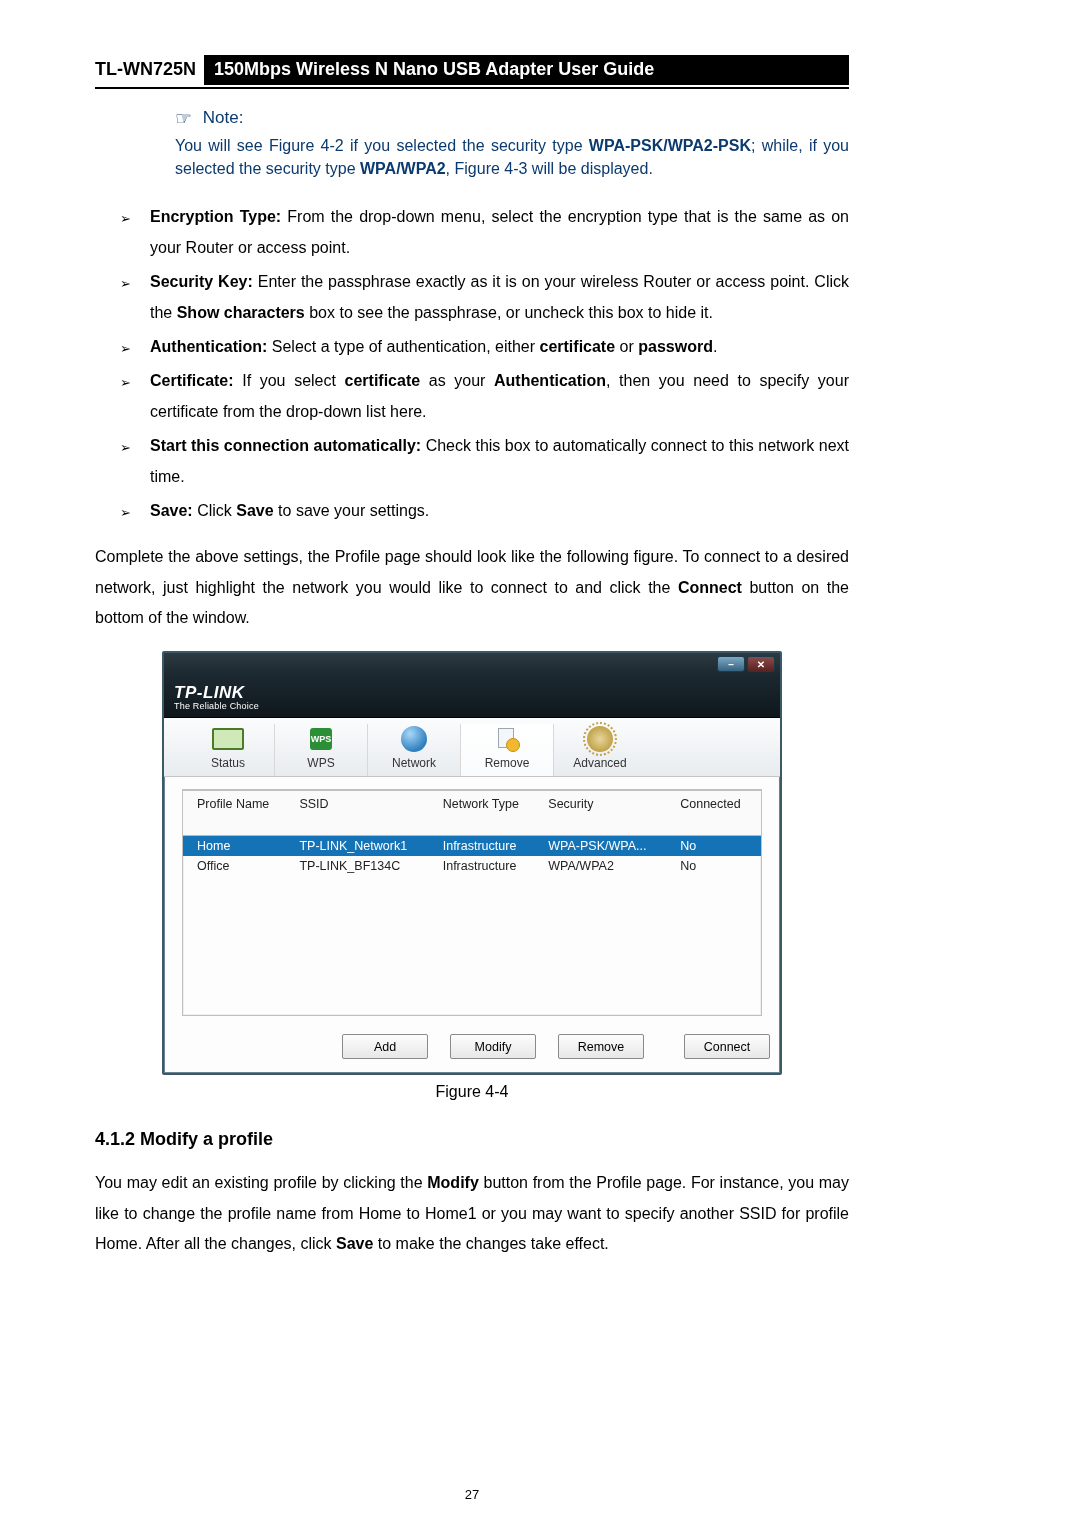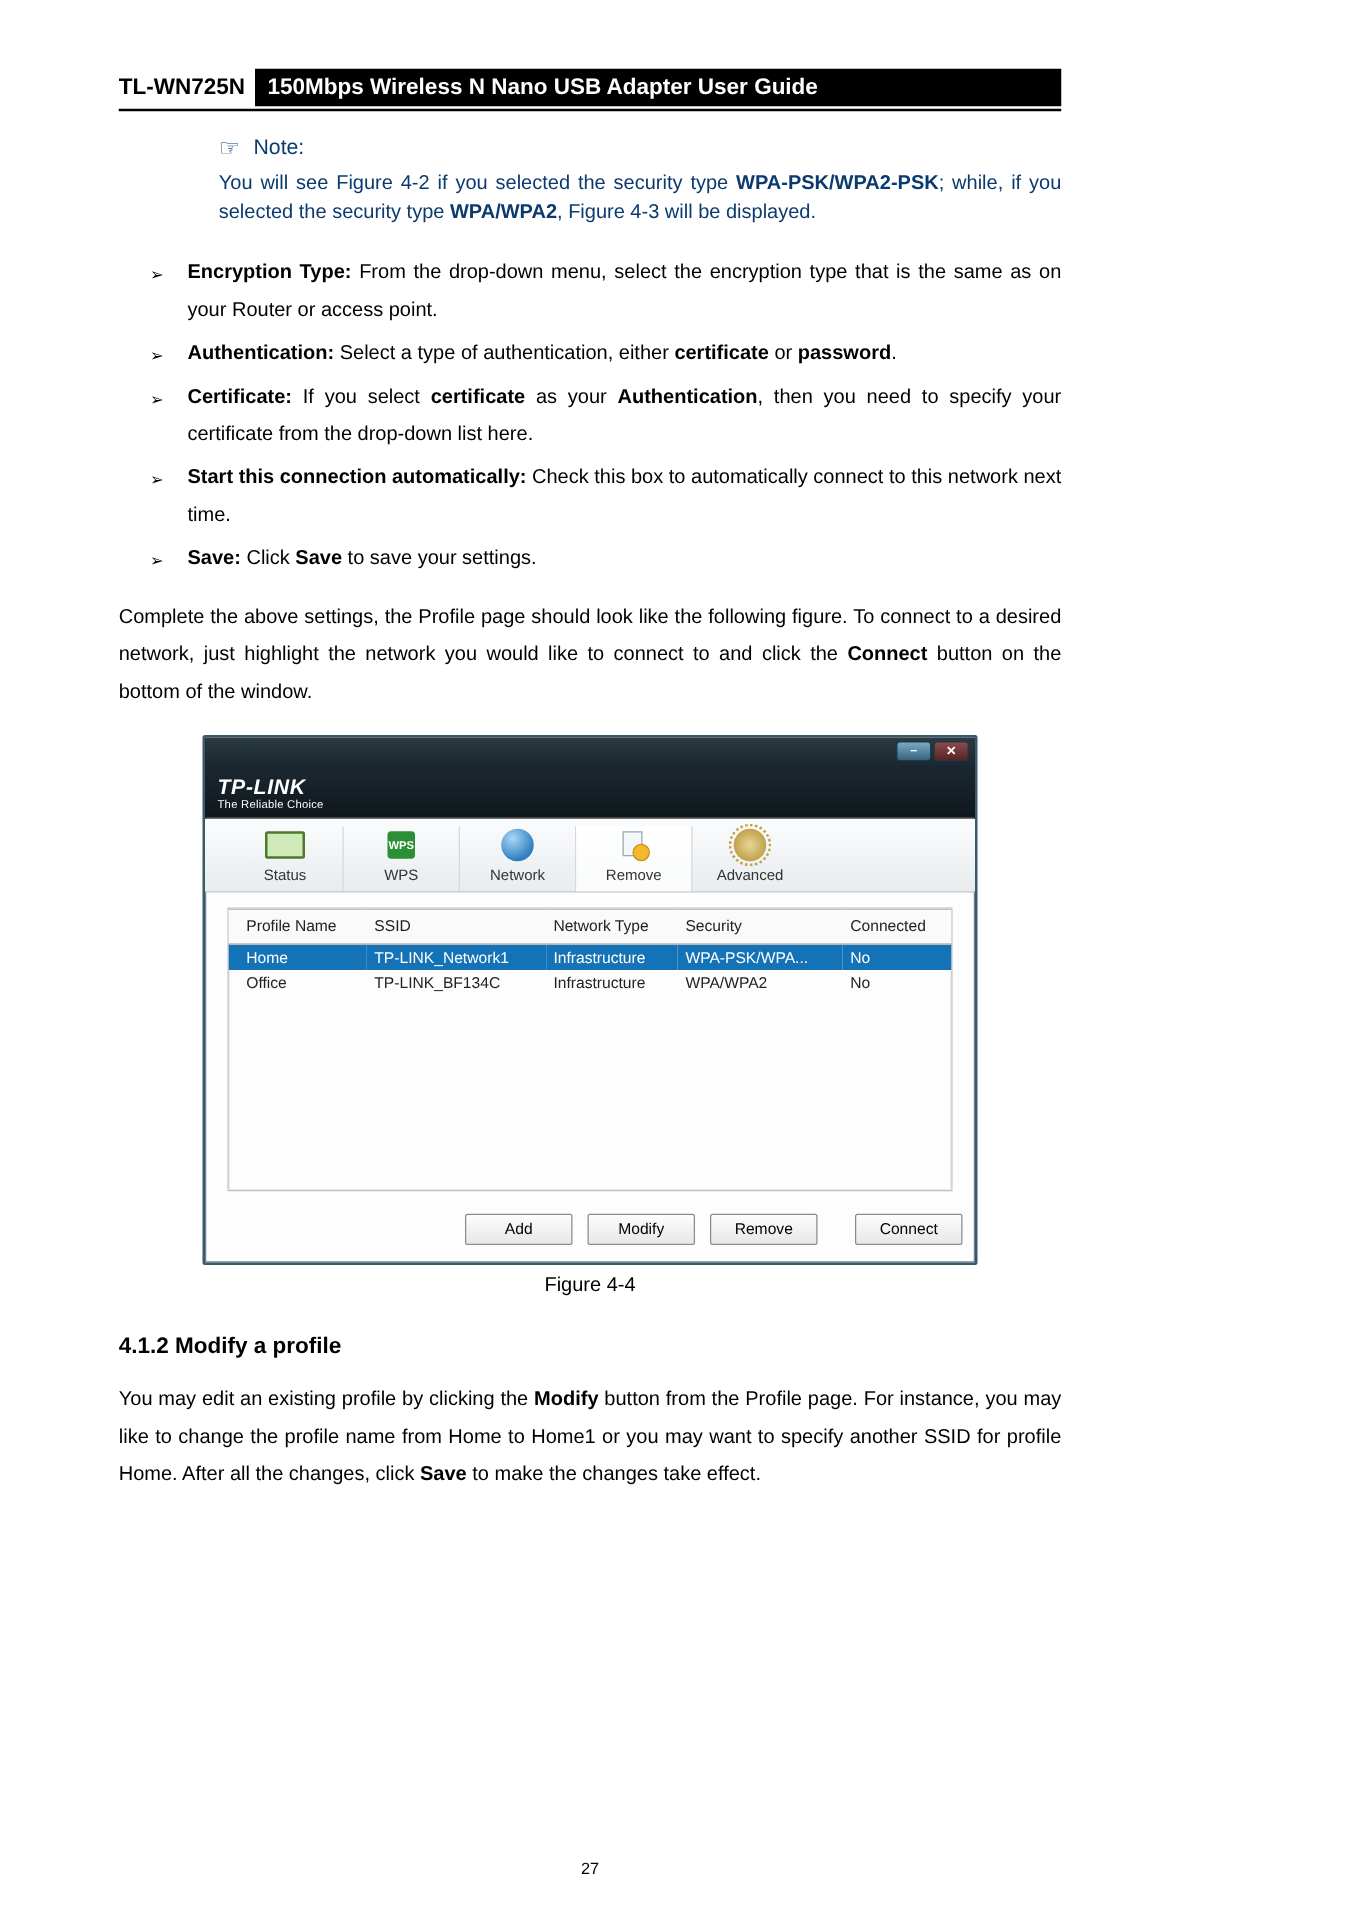--- a/index.html
+++ b/index.html
@@ -215,21 +215,21 @@
   }
   .profile-table {
     width: 100%;
     border-collapse: collapse;
     font-size: 12.5px;
     color: #222;
   }
   .profile-table thead th {
     text-align: left;
     font-weight: normal;
-    padding: 6px 6px 7px 6px;
+    padding: 6px 6px 24px 6px;
     border-top: 1px solid #c0c0c0;
     border-bottom: 1px solid #b8b8b8;
     background: #fafafa;
   }
   .profile-table thead th:first-child { padding-left: 14px; }
   .profile-table tbody td {
     padding: 3px 6px;
     white-space: nowrap;
   }
   .profile-table tbody td:first-child { padding-left: 14px; }
@@ -237,21 +237,21 @@
     background: #1473b6;
     color: #fff;
   }
   .profile-table-wrap {
     border: 1px solid #c0c0c0;
     min-height: 225px;
     box-shadow: inset 0 0 0 1px #eee;
   }
   .util-buttons {
     display: flex;
-    gap: 12px;
+    gap: 22px;
     justify-content: center;
     padding: 10px 10px 14px 10px;
   }
   .util-buttons button, .util-btn {
     width: 86px;
     height: 25px;
     font-size: 12.5px;
     background: linear-gradient(#fdfdfd, #e7e7e7);
     border: 1px solid #8a8a8a;
     border-radius: 2px;
@@ -276,20 +276,23 @@
       <span>Note:</span>
     </div>
     <div class="note-body">
       <span>You will see Figure 4-2 if you selected the security type </span><span class="bold">WPA-PSK/WPA2-PSK</span><span>; while, if you selected the security type </span><span class="bold">WPA/WPA2</span><span>, Figure 4-3 will be displayed.</span>
     </div>
   </div>
 
   <ul class="arrow-list">
     <li>
       <span class="bold">Encryption Type:</span><span> From the drop-down menu, select the encryption type that is the same as on your Router or access point.</span>
+    </li>
+    <li>
+      <span class="bold">Security Key:</span><span> Enter the passphrase exactly as it is on your wireless Router or access point. Click the </span><span class="bold">Show characters</span><span> box to see the passphrase, or uncheck this box to hide it.</span>
     </li>
     <li>
       <span class="bold">Authentication:</span><span> Select a type of authentication, either </span><span class="bold">certificate</span><span> or </span><span class="bold">password</span><span>.</span>
     </li>
     <li>
       <span class="bold">Certificate:</span><span> If you select </span><span class="bold">certificate</span><span> as your </span><span class="bold">Authentication</span><span>, then you need to specify your certificate from the drop-down list here.</span>
     </li>
     <li>
       <span class="bold">Start this connection automatically:</span><span> Check this box to automatically connect to this network next time.</span>
     </li>

